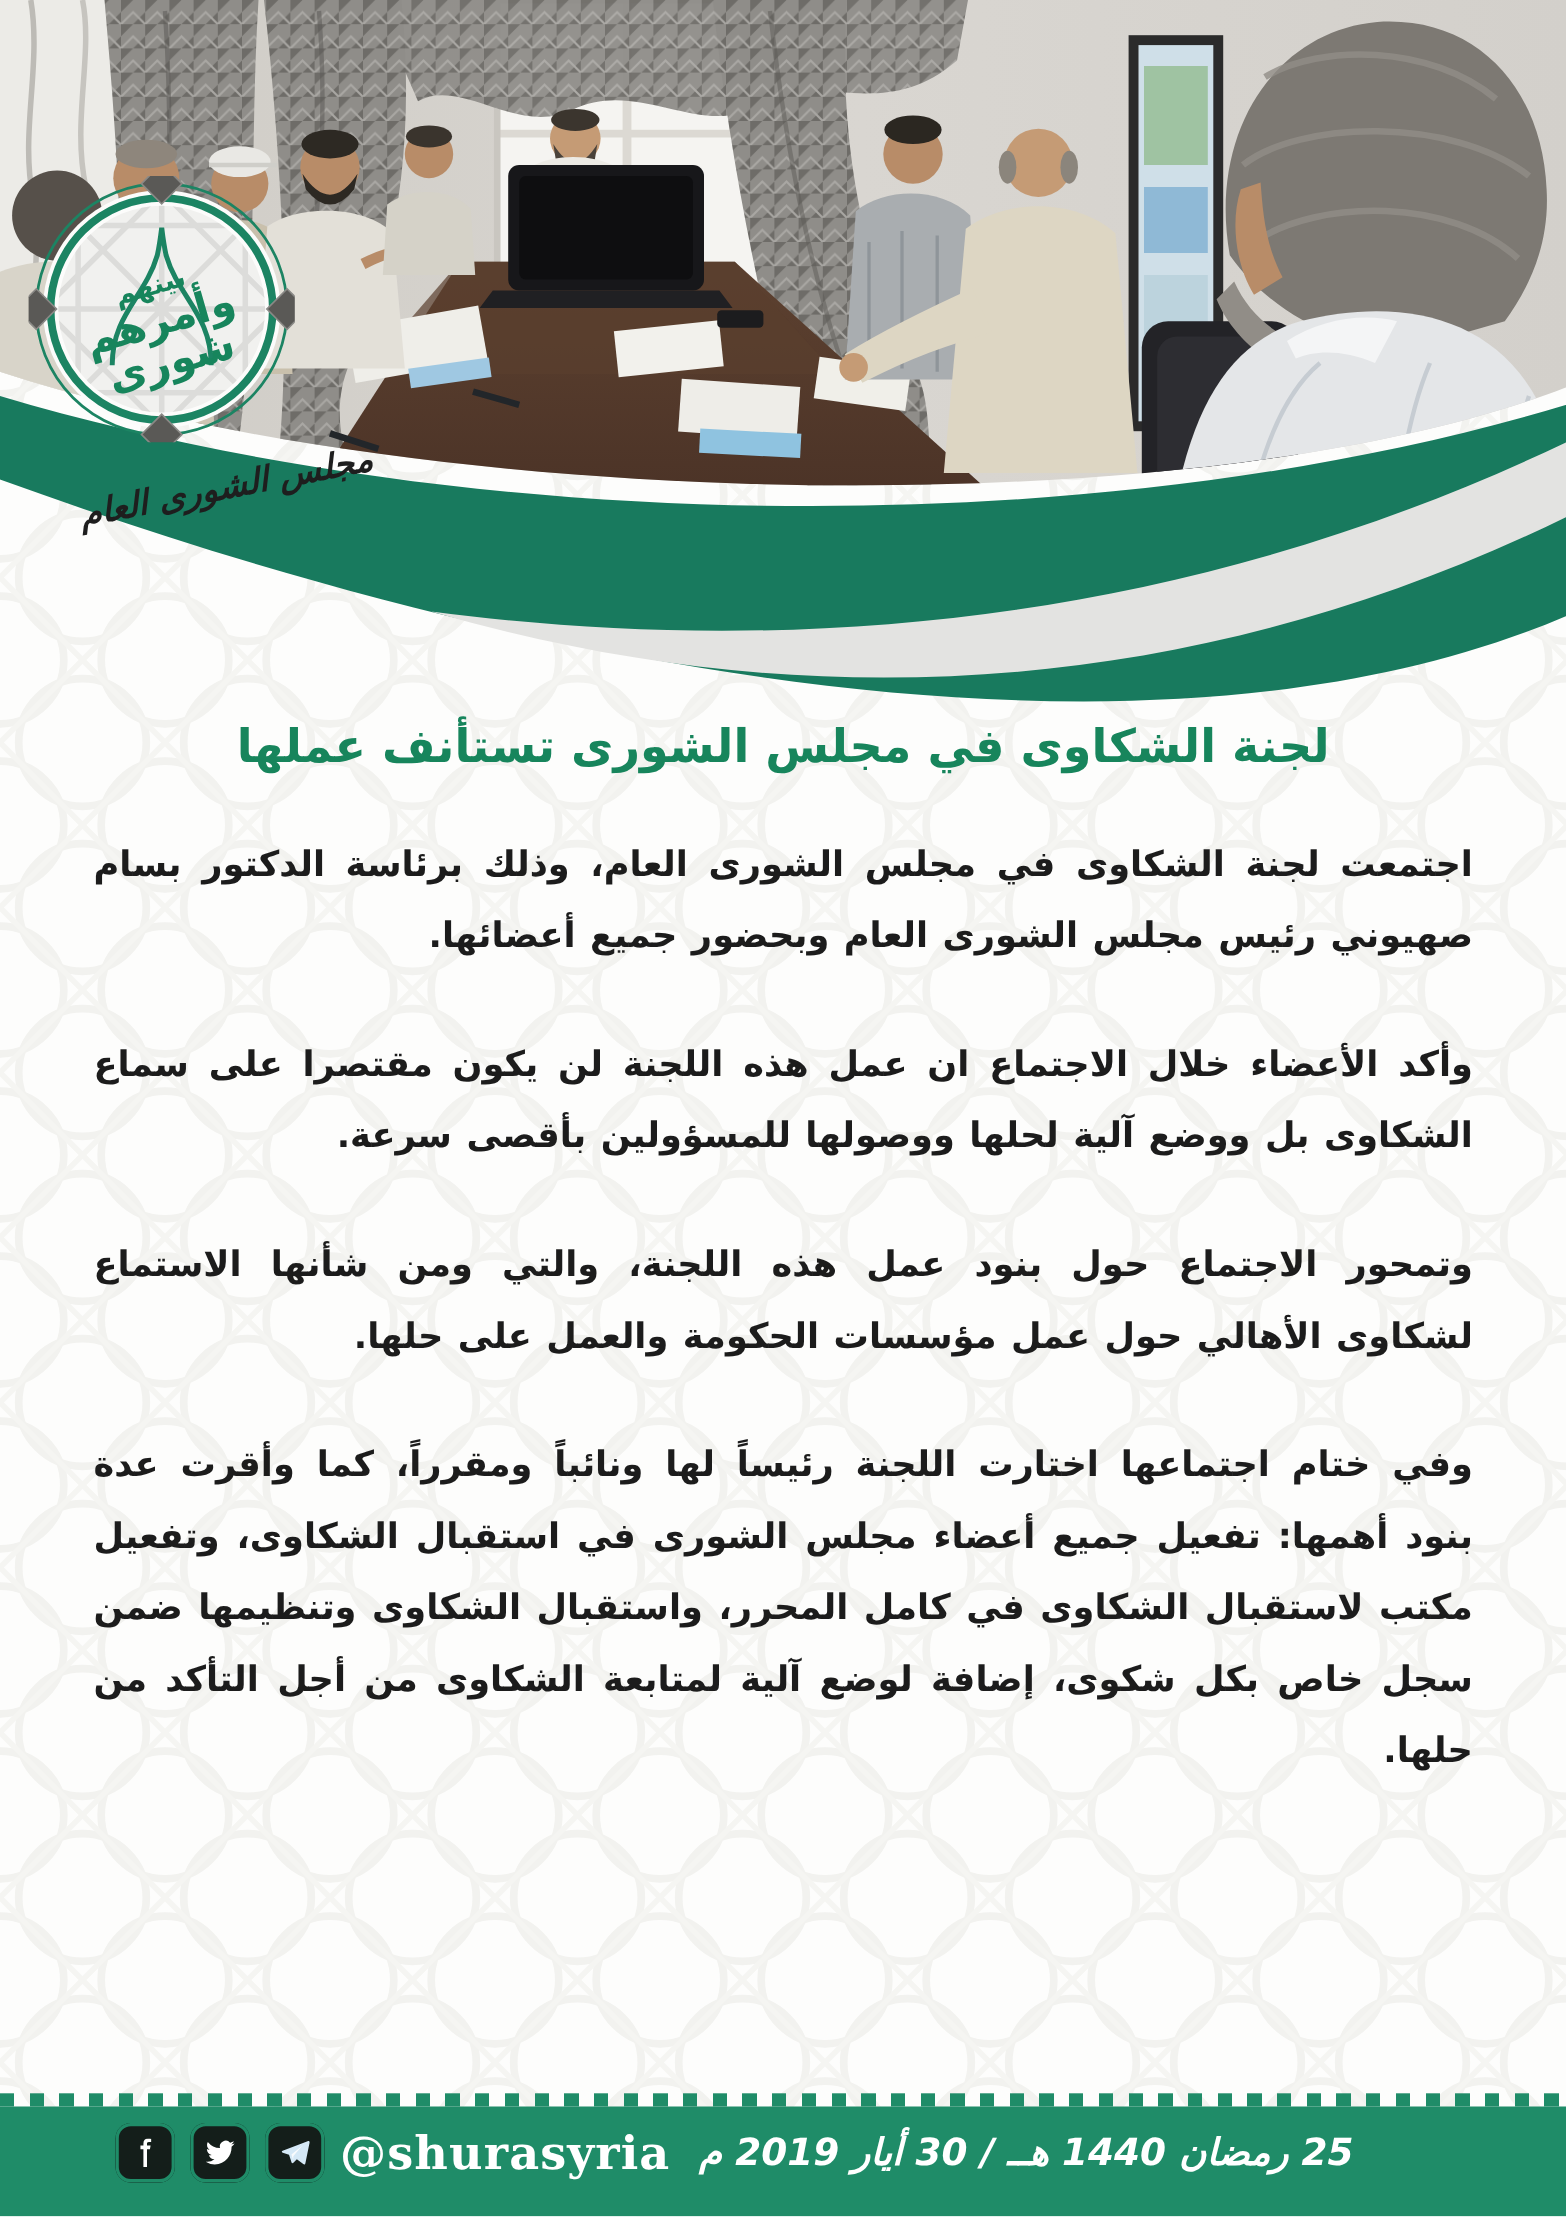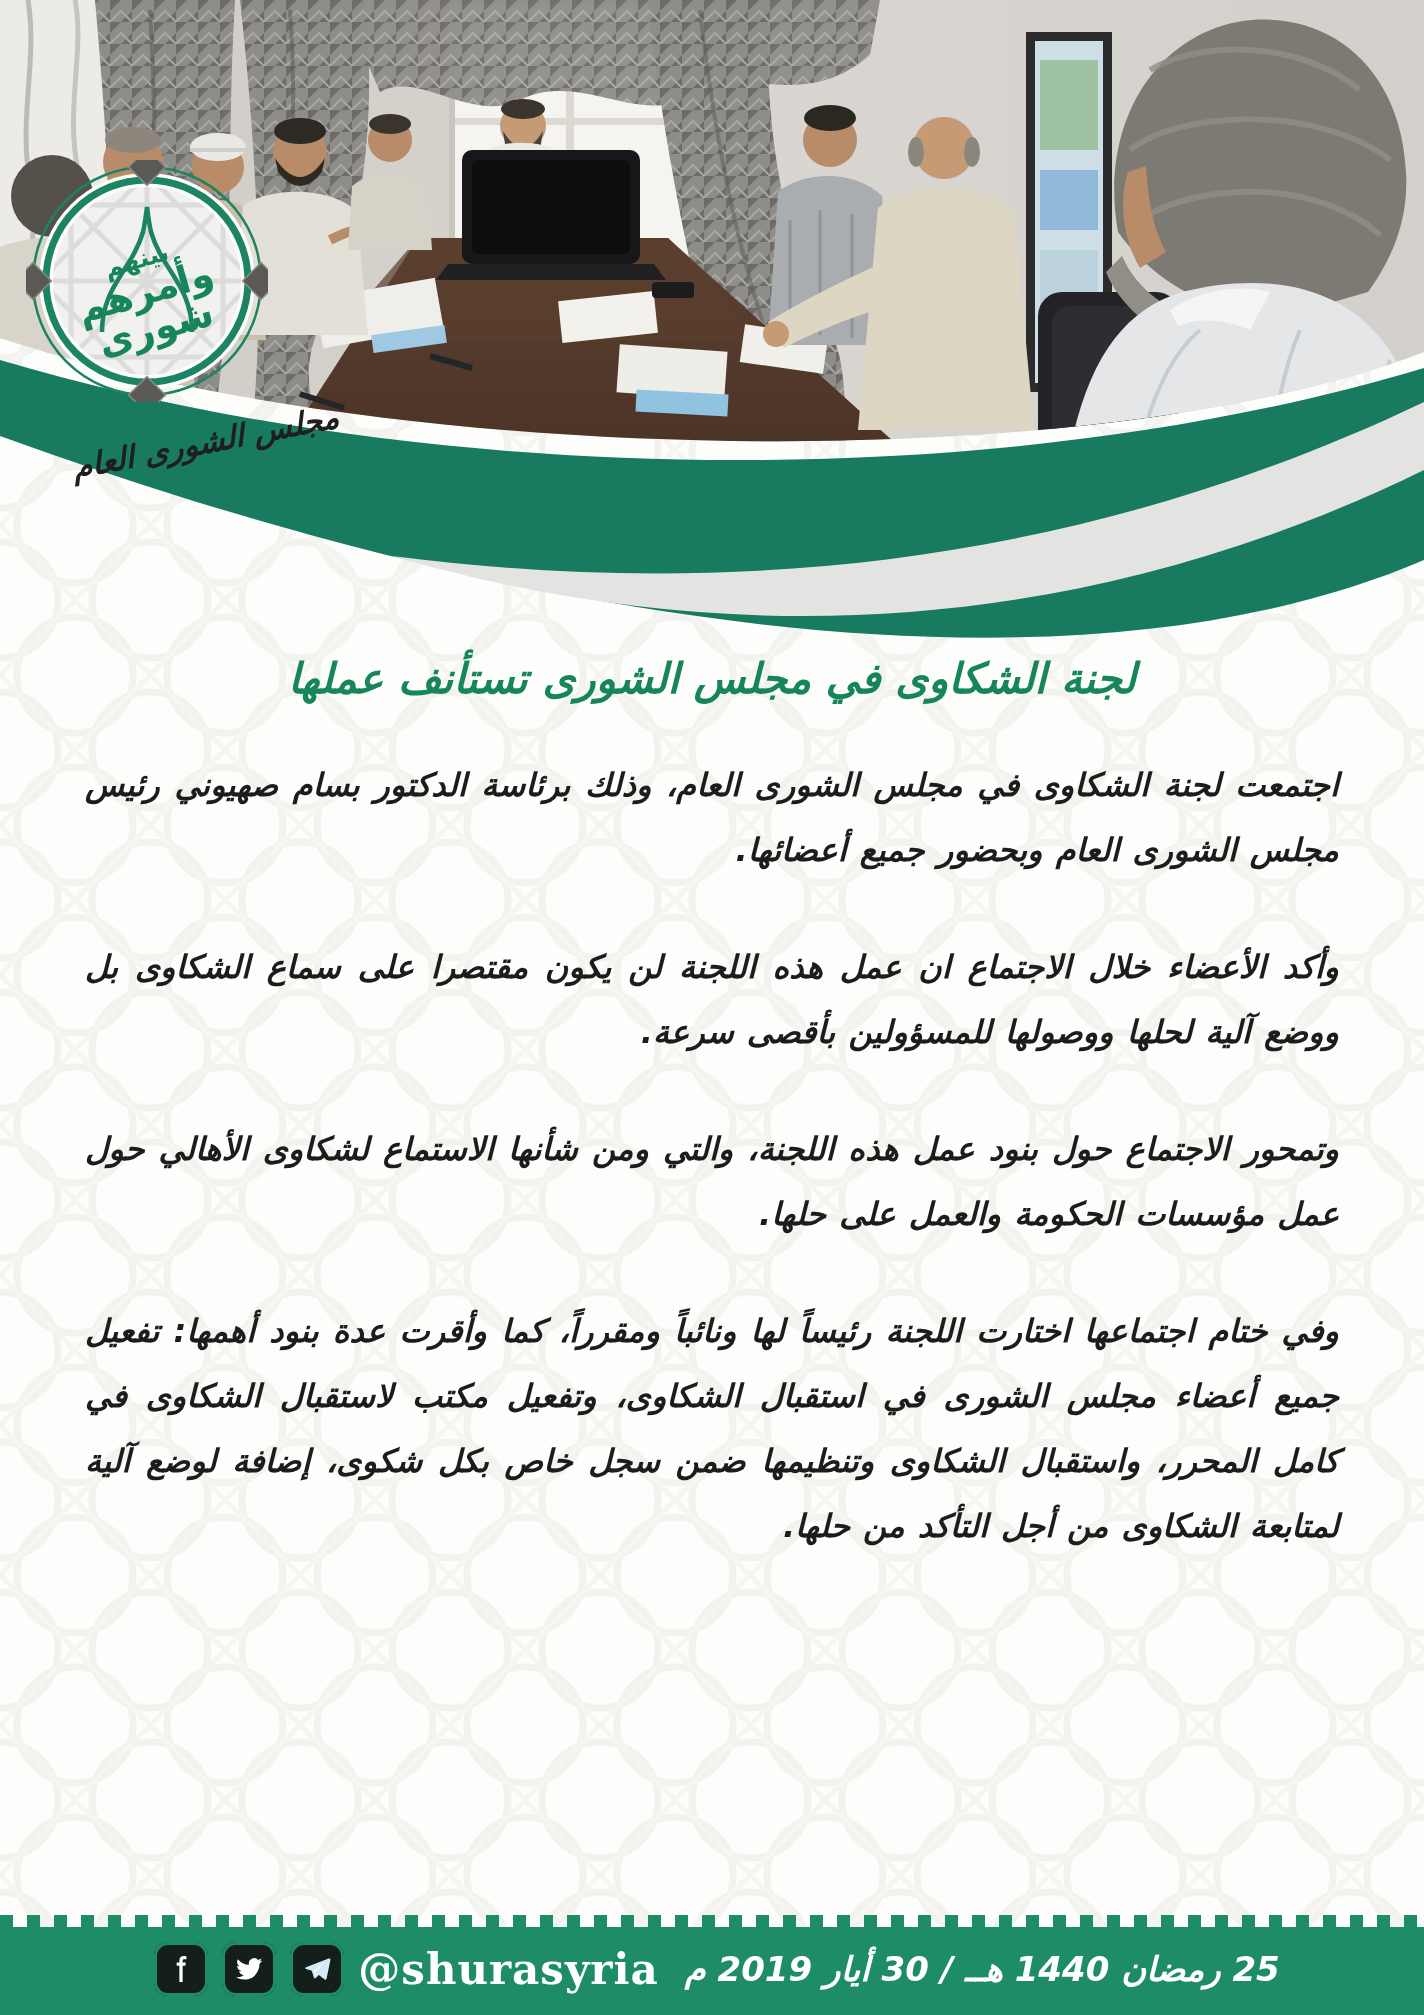--- a/index.html
+++ b/index.html
@@ -11,31 +11,31 @@
   .logo{position:absolute;left:26px;top:160px;width:242px;height:242px;z-index:3;}
   .logo svg{display:block;}
   .logo-phrase{position:absolute;left:0;top:86px;width:242px;text-align:center;
     transform:rotate(-16deg);color:var(--green,#17855c);font-weight:700;line-height:1.02;}
   .logo-phrase .l1{display:block;font-size:25px;letter-spacing:1px;}
   .logo-phrase .l2{display:block;font-size:38px;}
   .logo-script{position:absolute;left:46px;top:424px;width:320px;z-index:3;text-align:center;
     font-family:"DejaVu Serif",serif;font-style:italic;font-weight:700;font-size:31px;color:#1e1e1e;
     transform:rotate(-11deg) skewX(-4deg);}
   
-  .content{position:absolute;left:85px;right:85px;top:652px;z-index:2;direction:rtl;font-style:italic;}
+  .content{position:absolute;left:85px;right:85px;top:652px;z-index:2;direction:rtl;}
   .title{font-size:42px;font-weight:700;color:var(--green,#17855c);text-align:center;
     margin:0 0 46px 0;line-height:1.3;}
   .para{font-size:32px;font-weight:700;color:var(--ink,#1c1c1c);line-height:65px;
     text-align:justify;text-align-last:right;margin:0 0 52px 0;word-spacing:2px;}
   
   .footer{position:absolute;left:0;right:0;bottom:0;z-index:4;}
   .teeth{height:12px;background:repeating-linear-gradient(90deg,
       var(--footer_green,#1f8c68) 0 13px, transparent 13px 27px);}
   .bar{height:84px;background:var(--footer_green,#1f8c68);display:flex;align-items:center;
-      padding:0 95px 4px 105px;justify-content:center;}
+      padding:0 95px 16px 105px;justify-content:flex-start;}
   .social{display:flex;align-items:center;gap:14px;}
   .badge{width:54px;height:54px;border-radius:14px;background:var(--badge_dark,#141e1a);
       box-shadow:inset 0 0 0 3px var(--footer_green,#1f8c68);display:flex;align-items:center;
       justify-content:center;cursor:pointer;}
   .handle{color:#fff;font-family:"DejaVu Serif",serif;font-weight:700;font-size:42px;
       margin-right:26px;letter-spacing:1px;}
   .date{color:#fff;font-size:34px;font-weight:700;direction:rtl;white-space:nowrap;font-style:italic;}
   .fill-green{fill:var(--wave_green,#187a5e);}
   .fill-gray{fill:var(--gray_band,#e3e3e1);}
 </style>

